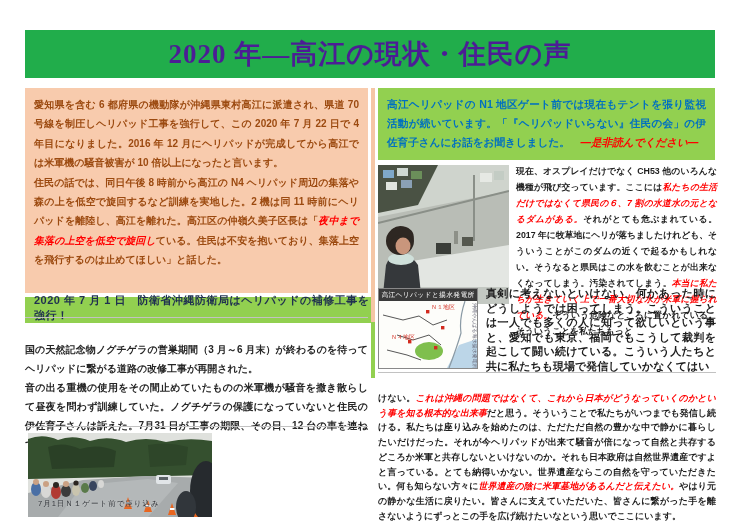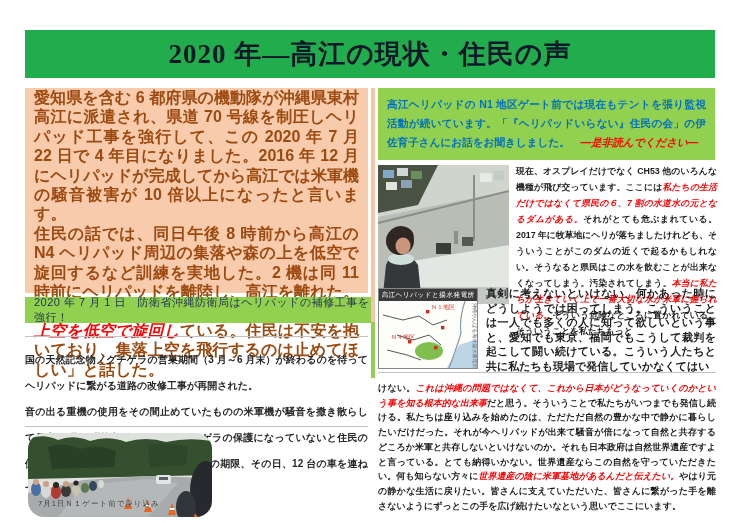--- a/index.html
+++ b/index.html
@@ -4,37 +4,37 @@
 <style>
   html,body{margin:0;padding:0;background:#ffffff;}
   .page{position:relative;width:740px;height:523px;background:#ffffff;overflow:hidden;
         font-family:"Liberation Sans","DejaVu Sans",sans-serif;}
   .abs{position:absolute;}
 
   
   .title-banner{left:25px;top:30px;width:690px;height:48px;background:#21ad4b;
     display:flex;align-items:center;justify-content:center;}
   .title-banner .t{font-family:"Liberation Serif","DejaVu Serif",serif;font-size:27px;
-    font-weight:600;color:#0f172a;letter-spacing:1px;}
+    font-weight:600;color:#4c1d95;letter-spacing:1px;}
 
   
   .peach-box{left:25px;top:88px;width:343px;height:205px;background:#f8cbad;
-    padding:0 9px;box-sizing:border-box;color:#9c4a10;font-size:16px;font-weight:700;
+    padding:7px 9px;box-sizing:border-box;color:#9c4a10;font-size:10px;font-weight:700;
     line-height:19.4px;text-align:justify;}
   .peach-box p{margin:0;}
   .left-banner2{left:25px;top:297px;width:347px;height:26px;background:#92d050;
-    display:flex;align-items:center;padding-left:9px;box-sizing:border-box;
-    font-size:11px;font-weight:400;color:#1f3050;letter-spacing:.5px;}
-  .left-s2{left:25px;top:336px;width:343px;height:96px;border-top:1px solid #c2c2c2;
-    padding-top:10px;box-sizing:border-box;color:#262626;font-size:10px;font-weight:700;
-    line-height:26px;text-align:justify;}
+    display:flex;align-items:flex-end;padding-left:9px;box-sizing:border-box;
+    font-size:11px;font-weight:700;color:#1f3050;letter-spacing:.5px;}
+  .left-s2{left:25px;top:317px;width:343px;height:96px;border-top:1px solid #c2c2c2;
+    padding-top:22px;box-sizing:border-box;color:#262626;font-size:10px;font-weight:700;
+    line-height:19px;text-align:justify;}
   .left-s2 p{margin:0;}
   .photo-row{left:25px;top:426px;width:343px;height:93px;border-top:1px solid #c2c2c2;
     padding-top:4px;box-sizing:border-box;}
-  .sitin-photo{position:absolute;left:3px;top:6px;width:184px;height:84px;overflow:hidden;border-radius:16px;}
+  .sitin-photo{position:absolute;left:3px;top:6px;width:184px;height:84px;overflow:hidden;}
   .photo-caption{position:absolute;left:10px;bottom:8px;font-size:7.5px;color:#2f3338;
     text-shadow:0 0 2px #cfcfcf;letter-spacing:1px;}
   .photo-side-text{position:absolute;left:196px;top:8px;width:147px;color:#262626;
     font-size:9.4px;font-weight:700;line-height:17.4px;text-align:justify;}
 
   
   .strip-pink{left:371px;top:88px;width:4px;height:234px;background:#f5c6a5;}
   .strip-green{left:371px;top:322px;width:4px;height:56px;background:#92d050;}
 
   
@@ -42,21 +42,21 @@
     padding:7px 9px;box-sizing:border-box;font-size:10.6px;font-weight:700;
     line-height:19px;text-align:justify;color:#0070c0;}
   .tent-photo{left:378px;top:165px;width:131px;height:139px;overflow:hidden;}
   .voice1{left:516px;top:163px;width:201px;height:150px;color:#1d1d1d;font-size:8.8px;
     font-weight:700;line-height:16px;text-align:justify;}
   .map-box{left:378px;top:288px;width:100px;height:81px;border:1px solid #888;
     box-sizing:border-box;background:#fdfdfa;overflow:hidden;}
   .voice2{left:486px;top:286px;width:230px;height:80px;color:#1d1d1d;font-size:11px;
     font-weight:700;line-height:14.6px;text-align:justify;}
   .voice3{left:378px;top:372px;width:338px;height:142px;border-top:1px solid #c2c2c2;
-    padding-top:8px;box-sizing:border-box;color:#1d1d1d;font-size:9px;font-weight:700;
+    padding-top:18px;box-sizing:border-box;color:#1d1d1d;font-size:9px;font-weight:700;
     line-height:14.7px;text-align:justify;}
 
   .run-blue{color:#0070c0;}
   .run-red{color:#ff0000;font-style:italic;}
 </style>
 </head>
 <body>
 
 <div class="page">
 

